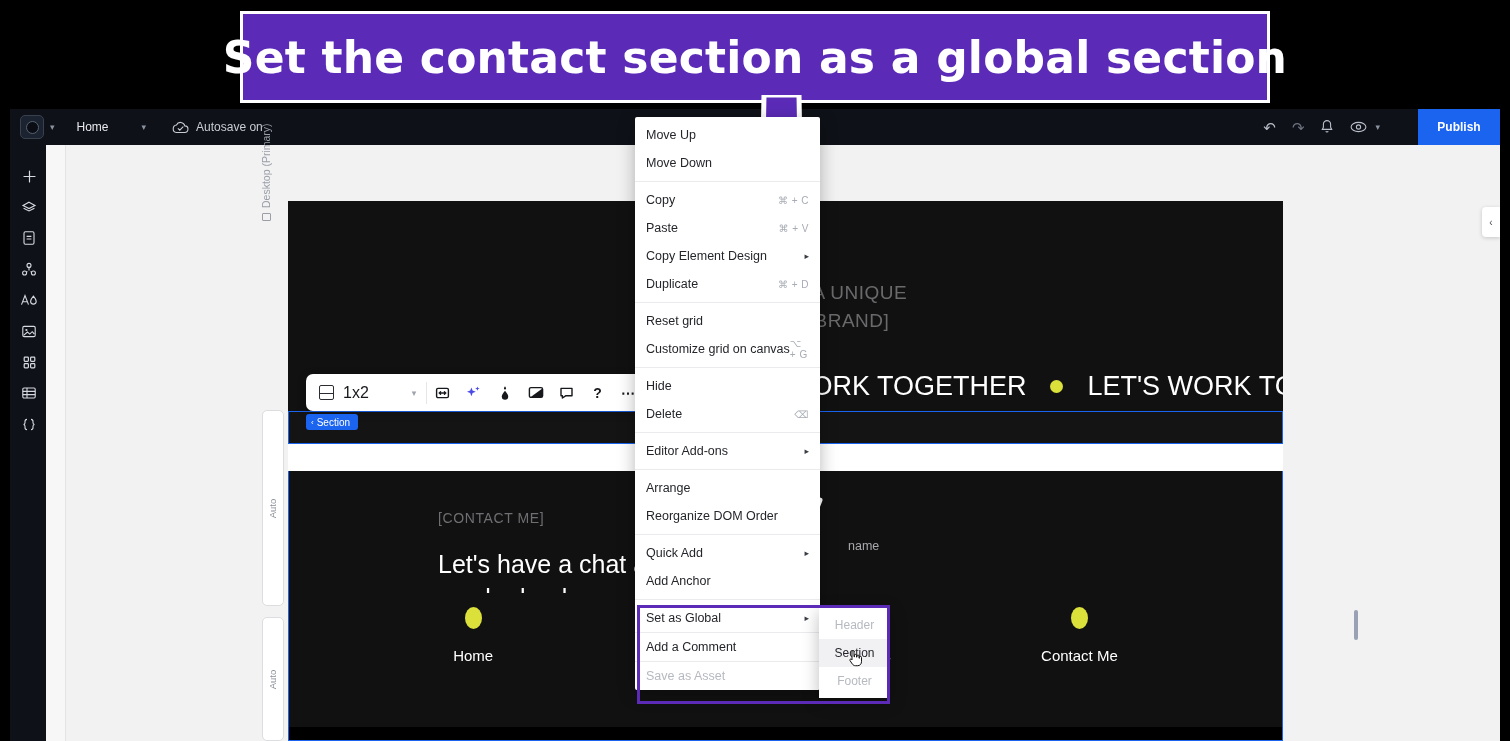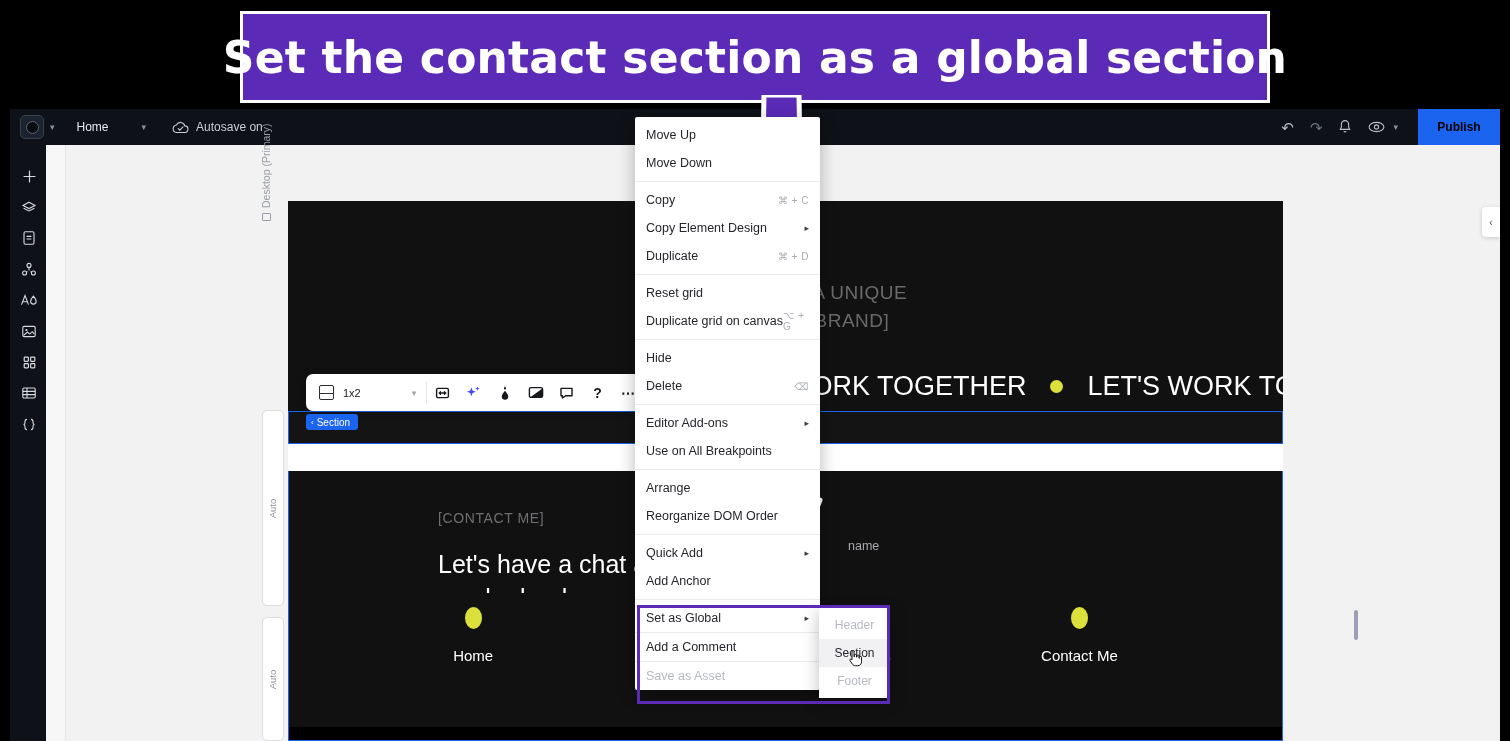--- a/index.html
+++ b/index.html
@@ -28,22 +28,22 @@
   .tb-logo { width:24px; height:24px; margin-left:10px; border-radius:5px; background:#1b2230; border:1px solid #39414f; display:flex; align-items:center; justify-content:center; }
   .tb-logo .dot { width:13px; height:13px; border-radius:50%; background:#0a0d13; border:1px solid #5a6374; }
   .chev { color:#8b93a1; font-size:9px; margin-left:6px; }
   .tb-item { color:#e7e9ee; font-size:12px; margin-left:22px; display:flex; align-items:center; gap:7px; }
   .tb-item.dim { color:#c9ccd4; }
   .cloud-ico { display:inline-block; width:17px; height:13px; position:relative; }
   .tb-spacer { flex:1; }
   .tb-right { display:flex; align-items:center; gap:16px; margin-right:0; }
   .tb-ico { color:#b9bec9; font-size:15px; line-height:1; cursor:pointer; }
   .tb-ico.d { color:#6d7482; }
-  .publish { width:82px; height:36px; background:#1a64f0; color:#000000; font-size:12px; font-weight:600;
-             display:flex; align-items:center; justify-content:center; margin-left:4px; }
+  .publish { width:82px; height:36px; background:#1a64f0; color:#ffffff; font-size:12px; font-weight:600;
+             display:flex; align-items:center; justify-content:center; margin-left:22px; }
   .tb-center-ico { position:absolute; left:638px; top:12px; width:15px; height:12px; border:1.5px solid #5d6472; border-radius:2px; }
 
   
   .rail { position:absolute; left:0; top:36px; width:36px; height:596px; background:#0e1117; }
   .railbg { position:absolute; left:36px; top:36px; width:20px; height:596px; background:#f7f7f8; border-right:1px solid #e3e3e6; }
   .rail-ico { position:absolute; left:10px; width:18px; height:18px; color:#d3d6dc; font-size:14px; display:flex; align-items:center; justify-content:center; cursor:pointer; }
 
   
   .canvas { position:absolute; left:56px; top:36px; width:1434px; height:596px; background:#f2f2f3; }
 
@@ -97,21 +97,21 @@
 
   
   .dash { position:absolute; height:0; border-top:1px dashed #6a6a6e; }
 
   
   .etoolbar { position:absolute; left:296px; top:265px; width:338px; height:37px; background:#fff;
               border-radius:7px; box-shadow:0 2px 10px rgba(0,0,0,.22); display:flex; align-items:center; z-index:30; }
   .et-grid { display:flex; align-items:center; gap:9px; padding-left:13px; width:170px; }
   .et-gico { width:15px; height:15px; border:1.4px solid #2b2d33; border-radius:2px; position:relative; }
   .et-gico:after { content:""; position:absolute; left:-1px; right:-1px; top:50%; height:1.4px; background:#2b2d33; }
-  .et-label { font-size:11px; color:#17181c; font-weight:500; }
+  .et-label { font-size:16px; color:#17181c; font-weight:500; }
   .et-chev { margin-left:auto; color:#9fa3ac; font-size:9px; padding-right:10px; }
   .et-sep { width:1px; height:22px; background:#e6e6e9; }
   .et-icons { display:flex; align-items:center; gap:0; }
   .et-ib { width:31px; height:37px; display:flex; align-items:center; justify-content:center; font-size:14px; color:#17181c; cursor:pointer; }
 
   .secbadge { position:absolute; left:296px; top:305px; height:16px; padding:0 8px 0 5px; background:#1a64f0;
               color:#fff; font-size:10px; border-radius:3px; display:flex; align-items:center; gap:3px; z-index:30; }
 
   
   .collapse { position:absolute; right:0; top:62px; width:18px; height:30px; background:#fff; border-radius:4px 0 0 4px;
@@ -407,53 +407,54 @@
     <div class="ctx-item">
       <span class="lbl">Move Down</span>
     </div>
     <div class="ctx-sep"></div>
 
     <div class="ctx-item">
       <span class="lbl">Copy</span>
       <span class="sc">⌘ + C</span>
     </div>
     <div class="ctx-item">
+      <span class="lbl">Paste</span>
+      <span class="sc">⌘ + V</span>
+    </div>
+    <div class="ctx-item">
       <span class="lbl">Copy Element Design</span>
       <span class="arw">▸</span>
     </div>
     <div class="ctx-item">
       <span class="lbl">Duplicate</span>
       <span class="sc">⌘ + D</span>
     </div>
     <div class="ctx-sep"></div>
 
     <div class="ctx-item">
       <span class="lbl">Reset grid</span>
     </div>
     <div class="ctx-item">
-      <span class="lbl">Duplicate grid on canvas</span>
+      <span class="lbl">Customize grid on canvas</span>
       <span class="sc">⌥ + G</span>
     </div>
     <div class="ctx-sep"></div>
 
     <div class="ctx-item">
       <span class="lbl">Hide</span>
     </div>
     <div class="ctx-item">
       <span class="lbl">Delete</span>
       <span class="sc">⌫</span>
     </div>
     <div class="ctx-sep"></div>
 
     <div class="ctx-item">
       <span class="lbl">Editor Add-ons</span>
       <span class="arw">▸</span>
-    </div>
-    <div class="ctx-item">
-      <span class="lbl">Use on All Breakpoints</span>
     </div>
     <div class="ctx-sep"></div>
 
     <div class="ctx-item">
       <span class="lbl">Arrange</span>
     </div>
     <div class="ctx-item">
       <span class="lbl">Reorganize DOM Order</span>
     </div>
     <div class="ctx-sep"></div>

